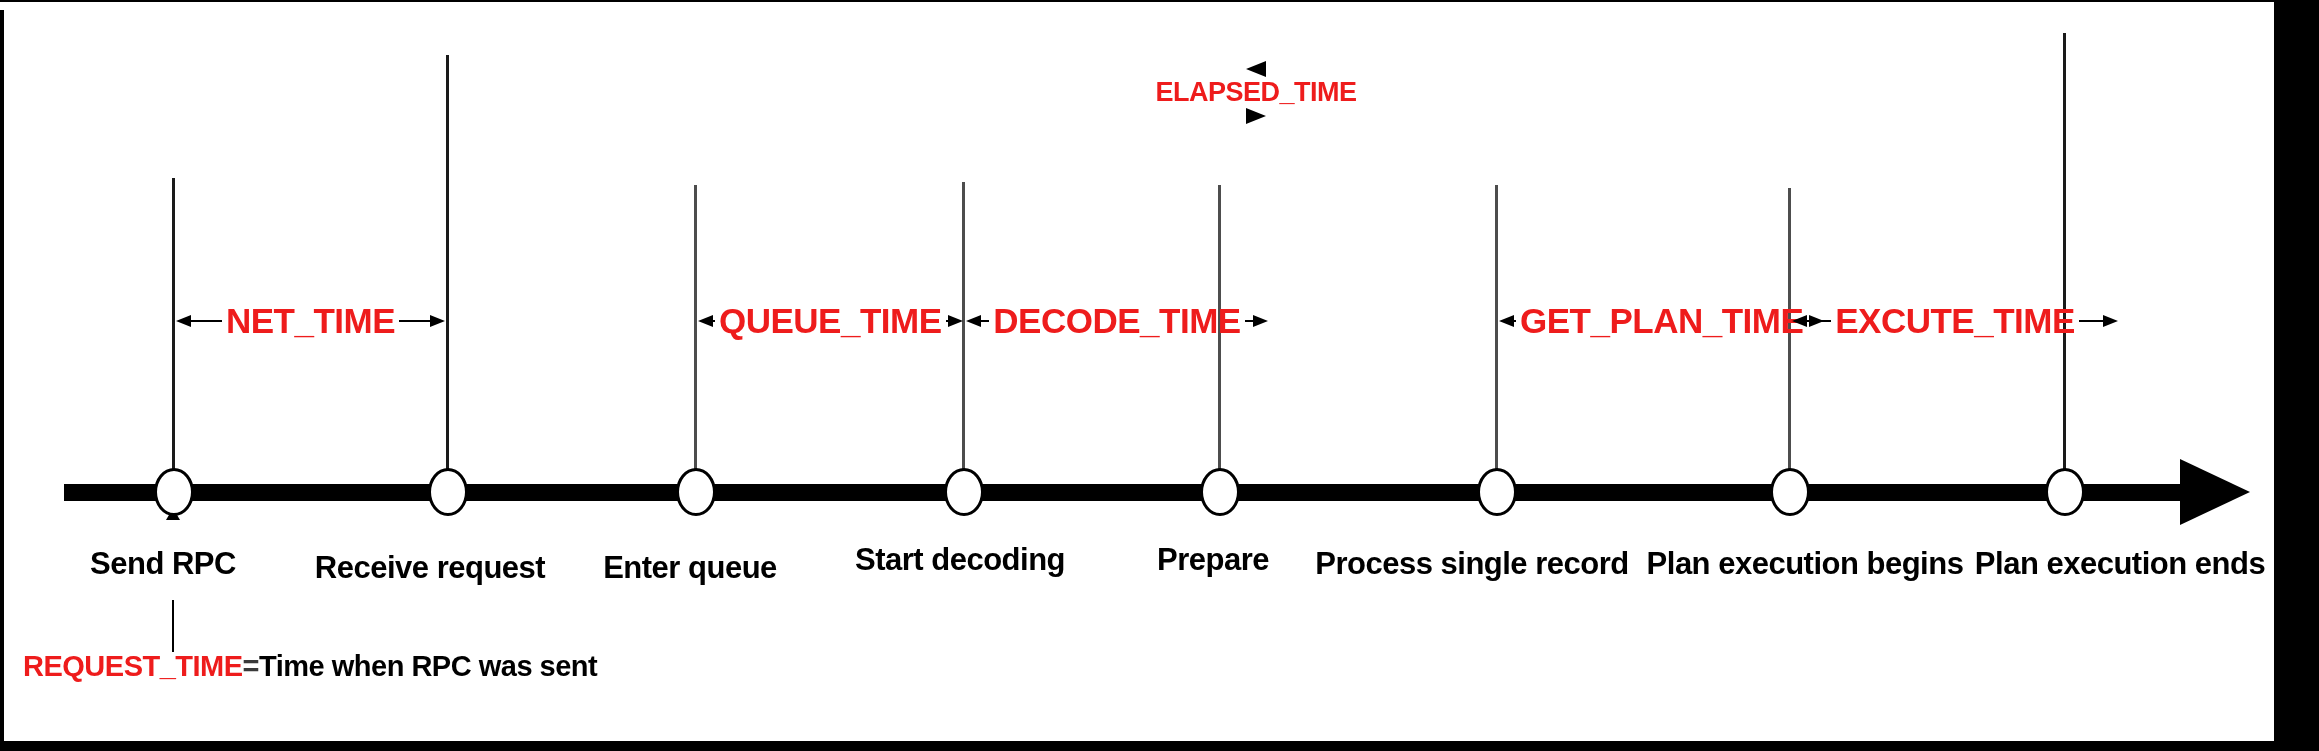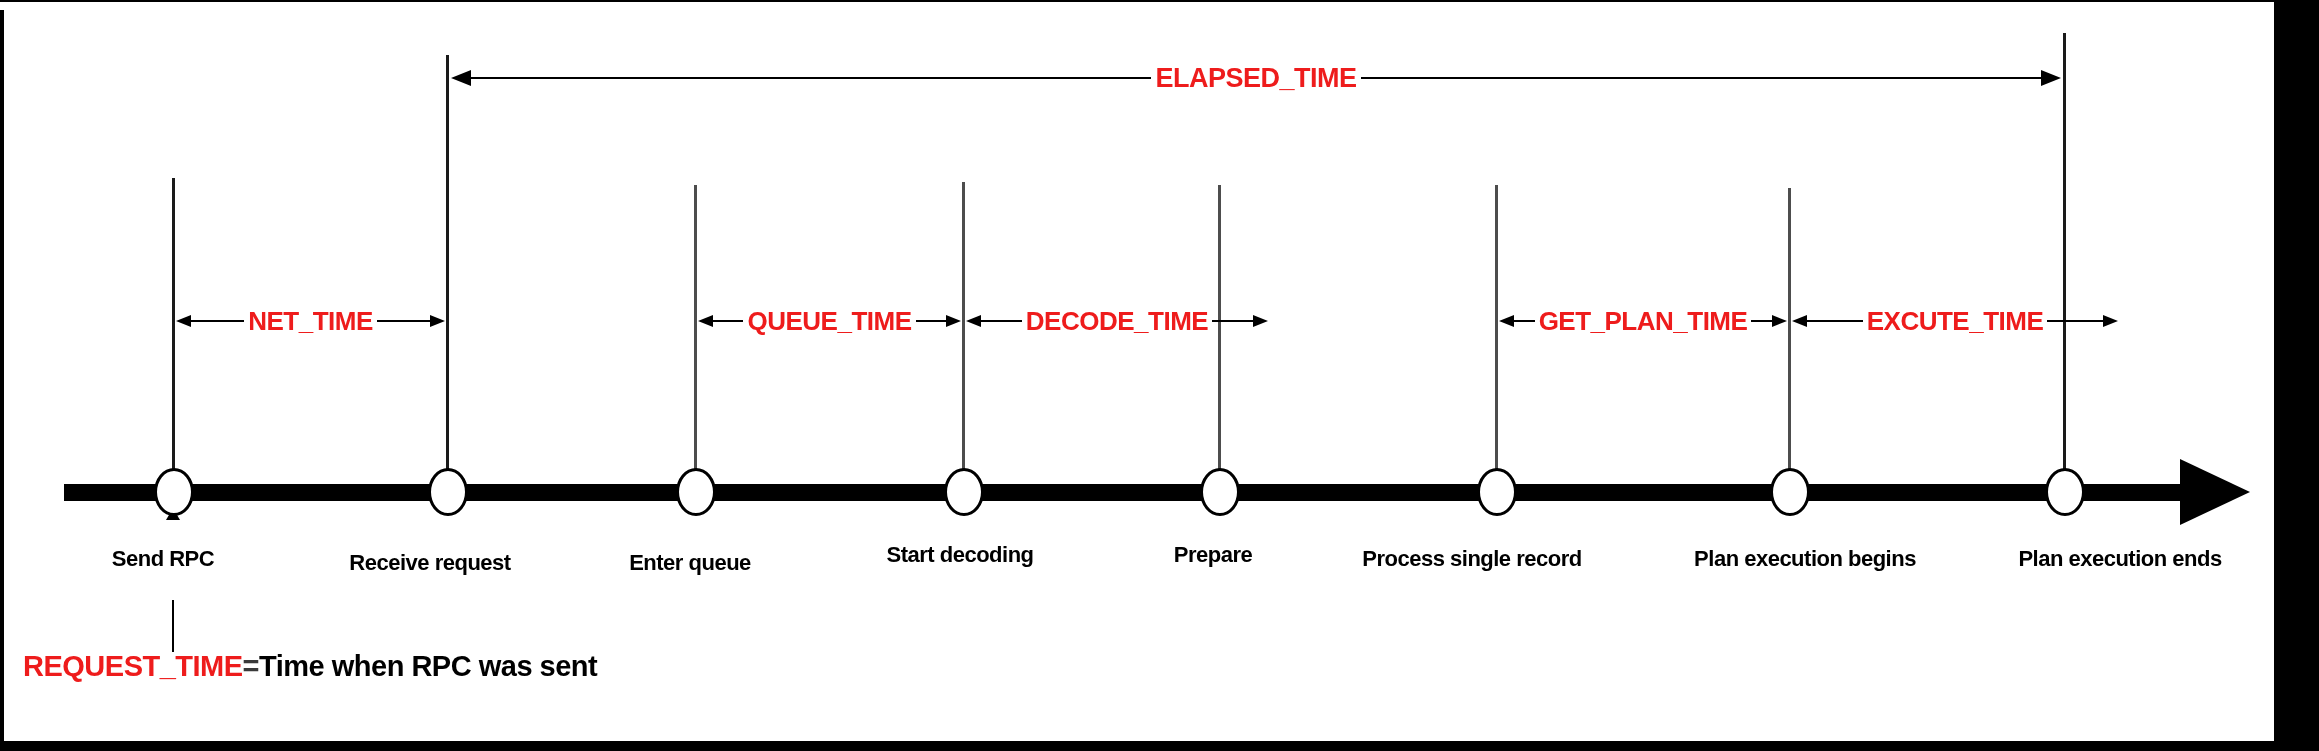--- a/index.html
+++ b/index.html
@@ -23,30 +23,30 @@
   .vline{position:absolute;width:3px;}
   .vline.dark{background:#1a1a1a;}
   .vline.gray{background:#4d4d4d;}
 
   
   .node{position:absolute;width:40px;height:48px;box-sizing:border-box;
     background:#fff;border:3px solid #000;border-radius:50%;top:468px;z-index:5;}
 
   
   .evt-label{position:absolute;transform:translateX(-50%);white-space:nowrap;
-    font-size:22px;font-weight:bold;color:#000;background:#fff;padding:0 5px;
+    font-size:31px;font-weight:bold;color:#000;background:#fff;padding:0 5px;
     letter-spacing:-0.5px;z-index:6;}
 
   
   .interval{position:absolute;height:30px;display:flex;align-items:center;z-index:4;}
   .shaft{flex:1;height:2px;background:#000;min-width:2px;}
   .ah{width:0;height:0;flex:none;}
   .ah-left{border-right:15px solid #000;border-top:6px solid transparent;border-bottom:6px solid transparent;}
   .ah-right{border-left:15px solid #000;border-top:6px solid transparent;border-bottom:6px solid transparent;}
-  .ivl-label{flex:none;padding:0 4px;font-size:26px;font-weight:bold;color:#ee1c1c;
+  .ivl-label{flex:none;padding:0 4px;font-size:35px;font-weight:bold;color:#ee1c1c;
     white-space:nowrap;letter-spacing:-0.5px;}
   .interval.big{height:34px;}
   .interval.big .ah-left{border-right-width:20px;border-top-width:8px;border-bottom-width:8px;}
   .interval.big .ah-right{border-left-width:20px;border-top-width:8px;border-bottom-width:8px;}
   .interval.big .ivl-label{font-size:27px;}
 
   
   .leader-tip{position:absolute;left:166px;top:508px;width:0;height:0;
     border-left:7px solid transparent;border-right:7px solid transparent;border-bottom:12px solid #000;}
   .leader-line{position:absolute;left:172px;top:600px;width:2px;height:52px;background:#000;z-index:1;}
@@ -61,21 +61,21 @@
 </head>
 <body>
 
 <div class="canvas">
 
   <div class="edge edge-top"></div>
   <div class="edge edge-left"></div>
   <div class="edge edge-bottom"></div>
   <div class="edge edge-right"></div>
 
-  <div class="interval big" style="left:451px;top:61px;width:1610px;">
+  <div class="interval big" style="left:451px;top:61px;width:1610px;flex-direction:column;">
     <span class="ah ah-left"></span>
     <span class="shaft"></span>
     <span class="ivl-label">ELAPSED_TIME</span>
     <span class="shaft"></span>
     <span class="ah ah-right"></span>
   </div>
 
   <div class="vline dark" style="left:172px;top:178px;height:291px;"></div>
   <div class="vline dark" style="left:446px;top:55px;height:414px;"></div>
   <div class="vline gray" style="left:694px;top:185px;height:284px;"></div>

